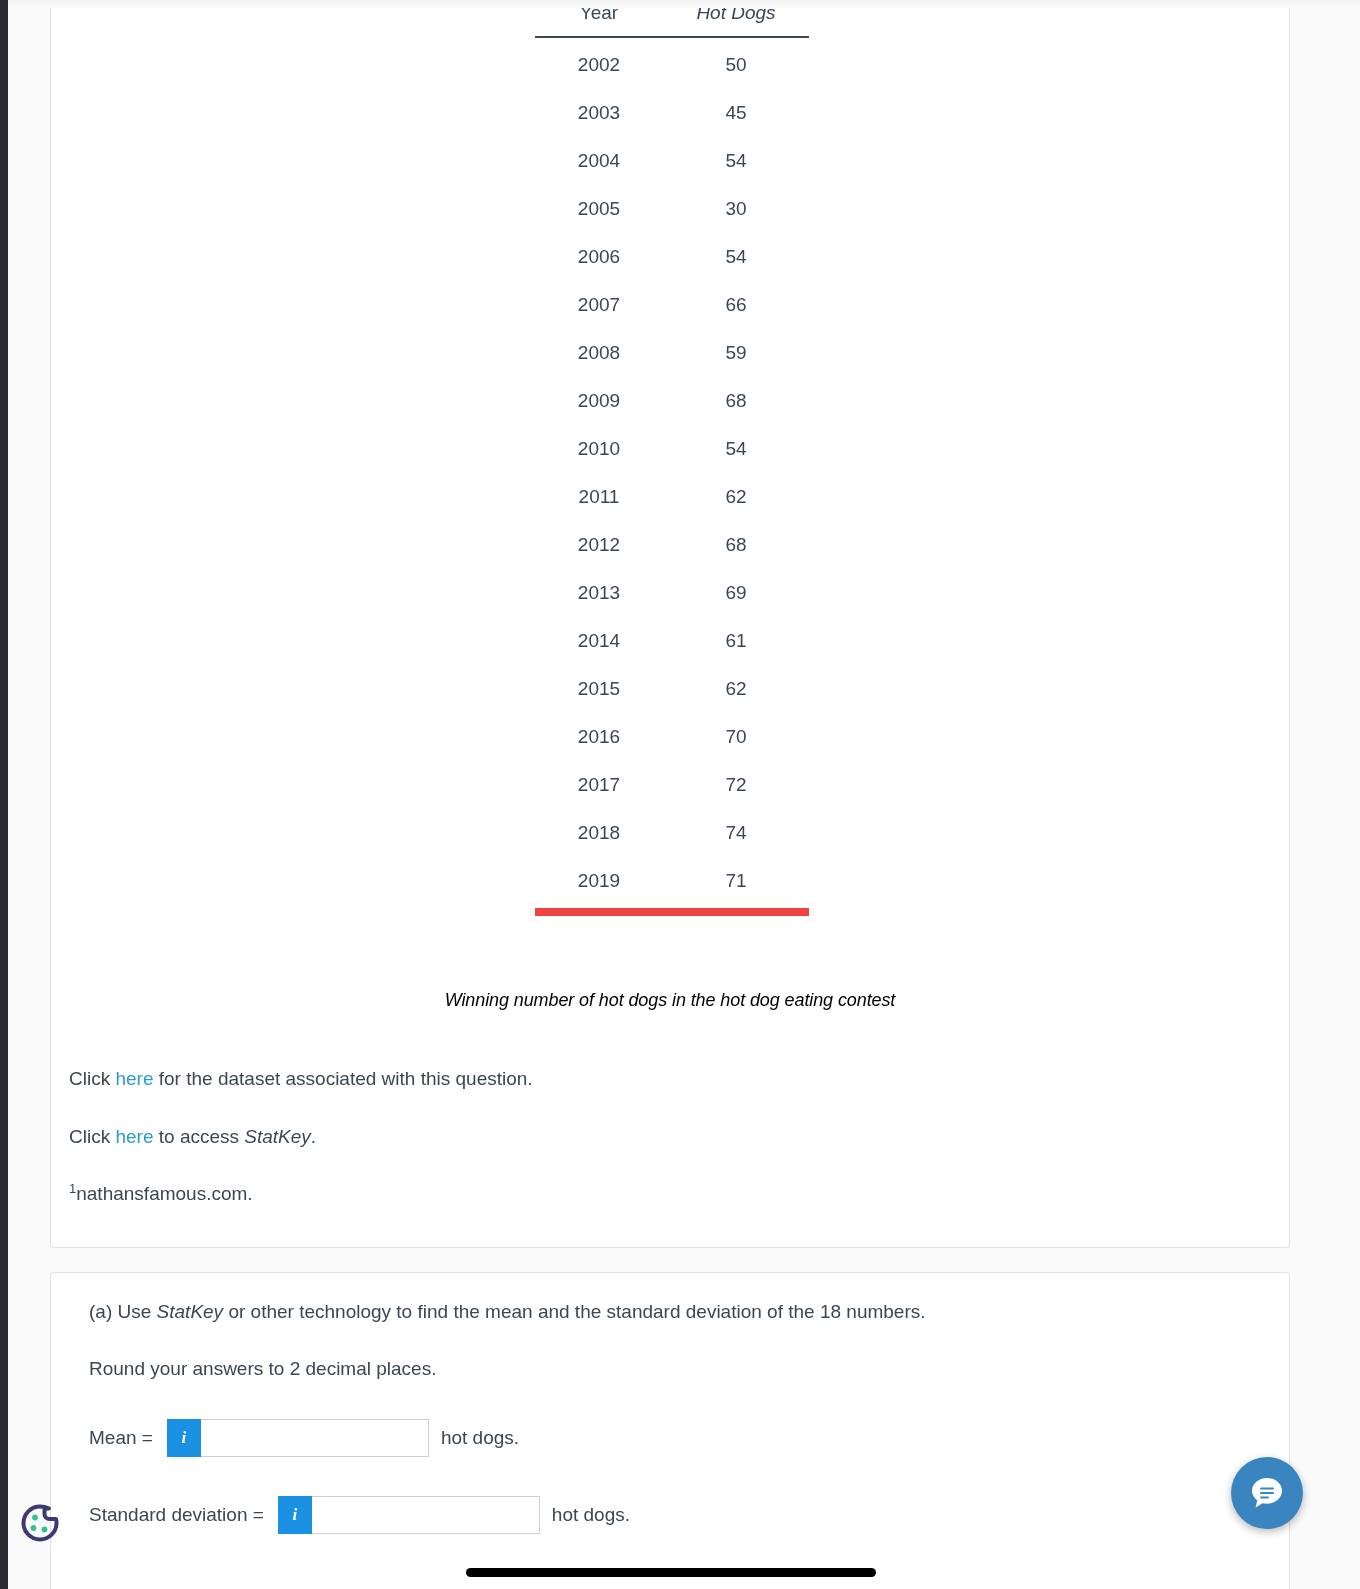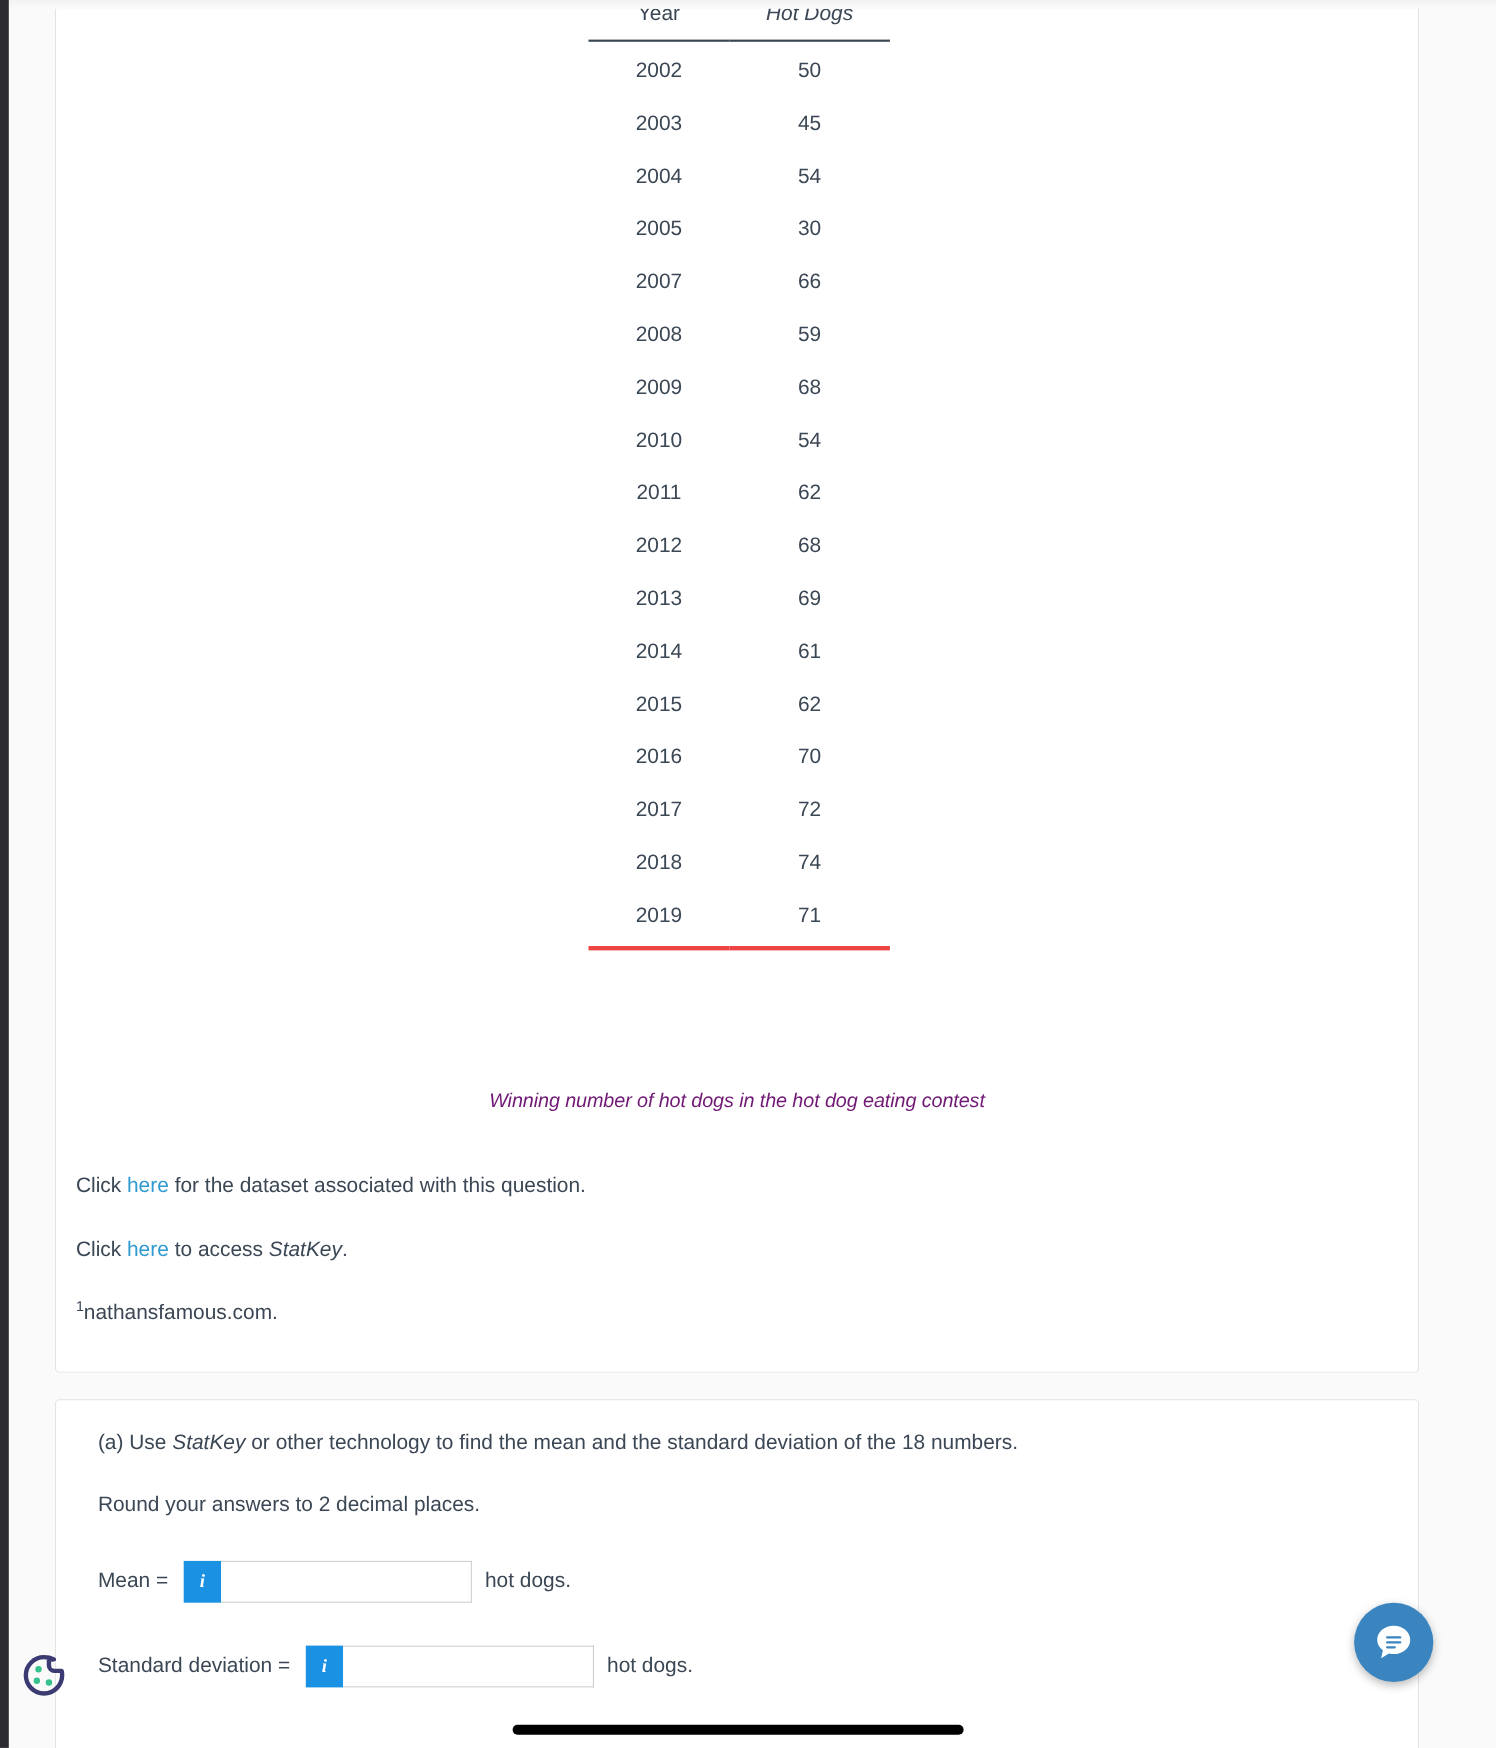--- a/index.html
+++ b/index.html
@@ -85,32 +85,32 @@
     border-bottom: 2px solid #3b4754;
   }
   table.data-table tbody tr:first-child td { padding-top: 16px; }
   table.data-table td {
     padding: 13px 0;
     text-align: center;
     font-size: 19px;
     color: #3b4754;
   }
   table.data-table tbody {
-    border-bottom: 4px solid #ef4444;
+    border-bottom: 8px solid #ef4444;
   }
   table.data-table tbody tr:last-child td { padding-bottom: 16px; }
 
   .table-caption {
     position: absolute;
     left: 0; right: 0;
     top: 998px;
     text-align: center;
     font-style: italic;
     font-size: 18px;
-    color: #701a75;
+    color: #000000;
     letter-spacing: -0.1px;
   }
 
   .note-block {
     position: absolute;
     left: 18px;
     top: 1075px;
     width: 1100px;
     color: #3b4754;
     font-size: 19px;
@@ -286,20 +286,24 @@
             </tr>
             <tr>
               <td>2004</td>
               <td>54</td>
             </tr>
             <tr>
               <td>2005</td>
               <td>30</td>
             </tr>
             <tr>
+              <td>2006</td>
+              <td>54</td>
+            </tr>
+            <tr>
               <td>2007</td>
               <td>66</td>
             </tr>
             <tr>
               <td>2008</td>
               <td>59</td>
             </tr>
             <tr>
               <td>2009</td>
               <td>68</td>

